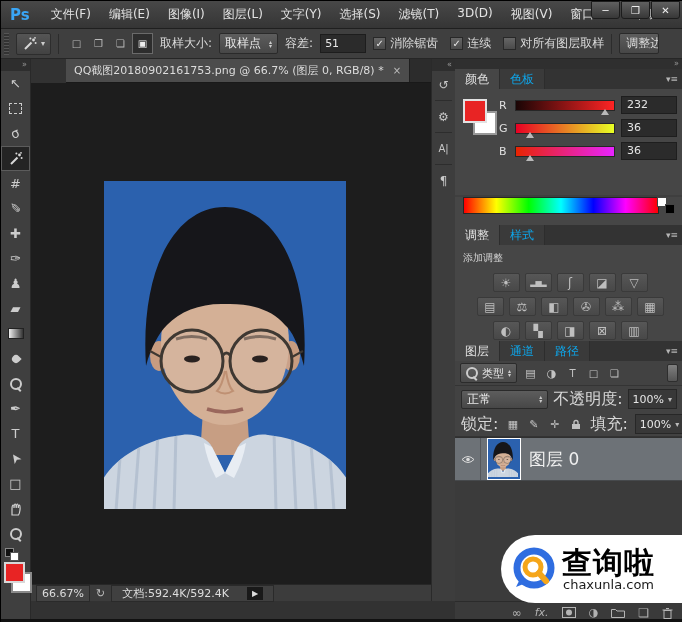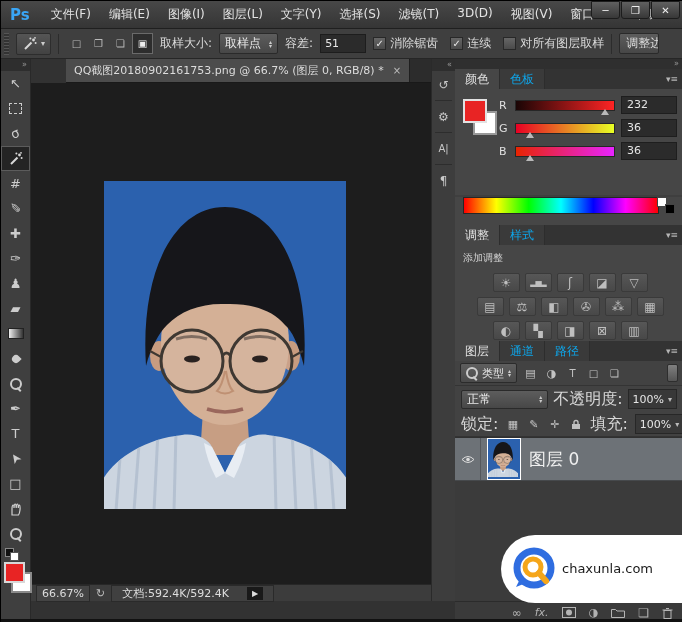--- a/index.html
+++ b/index.html
@@ -658,18 +658,19 @@
   </div>
 
   <div class="watermark">
     <svg width="52" height="52" viewBox="0 0 52 52">
       <circle cx="26" cy="25" r="17" fill="none" stroke="#2f6de0" stroke-width="7"></circle>
       <path d="M12,36 L8,44 L18,40 Z" fill="#2f6de0"></path>
       <circle cx="25" cy="24" r="8" fill="#fff" stroke="#f5a61a" stroke-width="5"></circle>
       <line x1="31" y1="30" x2="38" y2="38" stroke="#f5a61a" stroke-width="6" stroke-linecap="round"></line>
     </svg>
     <div class="wm-text">
+      <span class="wm-title">查询啦</span>
       <span class="wm-domain">chaxunla.com</span>
     </div>
   </div>
 
   <div class="bottom-edge"></div>
 </div>
 
 </body></html>

